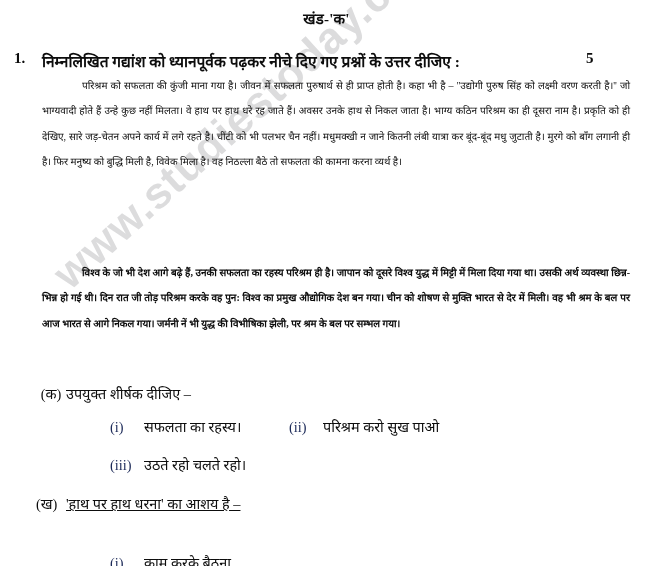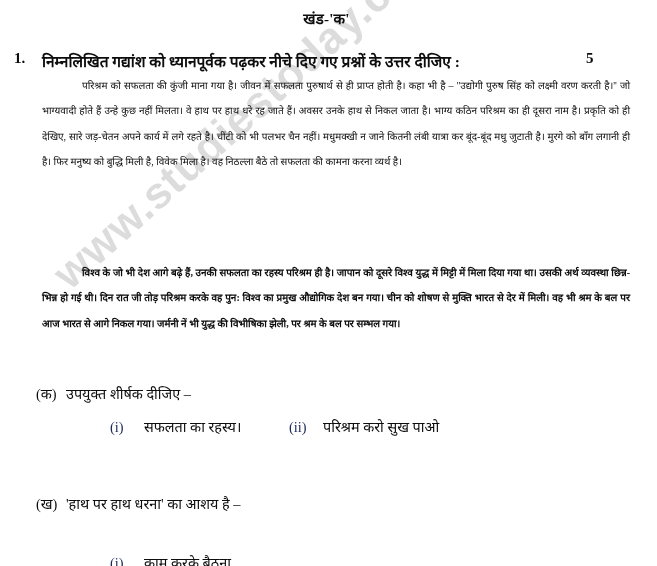--- a/index.html
+++ b/index.html
@@ -125,24 +125,24 @@
   .opt .rn {
     display: inline-block;
     width: 34px;
     color: #1c2a58;
   }
   .opt .otext { color: #0d0d0d; }
   .opt.col-left  { left: 110px; }
   .opt.col-right { left: 289px; }
 
   
-  #subq-k   { left: 36px; top: 384px; }
+  #subq-k   { left: 36px; top: 384px; text-align: center; }
   #row-k-1  { top: 417px; }
   #row-k-2  { top: 455px; }
-  #subq-kh  { left: 36px; top: 494px; }
+  #subq-kh  { left: 36px; top: 494px; text-decoration: underline; }
   #row-kh-1 { top: 553px; padding-left: 12px; }
 </style>
 </head>
 <body>
 
 <div id="watermark">
   <div class="wm-text">www.studiestoday.com</div>
 </div>
 
 <div id="page">
@@ -160,20 +160,21 @@
   <div class="passage p2"><span class="indent"></span><span>विश्व के जो भी देश आगे बढ़े हैं, उनकी सफलता का रहस्य परिश्रम ही है। जापान को दूसरे विश्व युद्ध में मिट्टी में मिला दिया गया था। उसकी अर्थ व्यवस्था छिन्न-भिन्न हो गई थी। दिन रात जी तोड़ परिश्रम करके वह पुन: विश्व का प्रमुख औद्योगिक देश बन गया। चीन को शोषण से मुक्ति भारत से देर में मिली। वह भी श्रम के बल पर आज भारत से आगे निकल गया। जर्मनी नें भी युद्ध की विभीषिका झेली, पर श्रम के बल पर सम्भल गया।</span></div>
 
   <div class="sub-q" id="subq-k"><span class="lbl">(क)</span><span>उपयुक्त शीर्षक दीजिए –</span></div>
 
   <div class="opt-row" id="row-k-1">
     <div class="opt col-left"><span class="rn">(i)</span><span class="otext">सफलता का रहस्य।</span></div>
     <div class="opt col-right"><span class="rn">(ii)</span><span class="otext">परिश्रम करो सुख पाओ</span></div>
   </div>
 
   <div class="opt-row" id="row-k-2">
+    <div class="opt col-left"><span class="rn">(iii)</span><span class="otext">उठते रहो चलते रहो।</span></div>
   </div>
 
   <div class="sub-q" id="subq-kh"><span class="lbl">(ख)</span><span>'हाथ पर हाथ धरना' का आशय है –</span></div>
 
   <div class="opt-row" id="row-kh-1">
     <div class="opt col-left"><span class="rn">(i)</span><span class="otext">काम करके बैठना</span></div>
   </div>
 
 </div>
 

